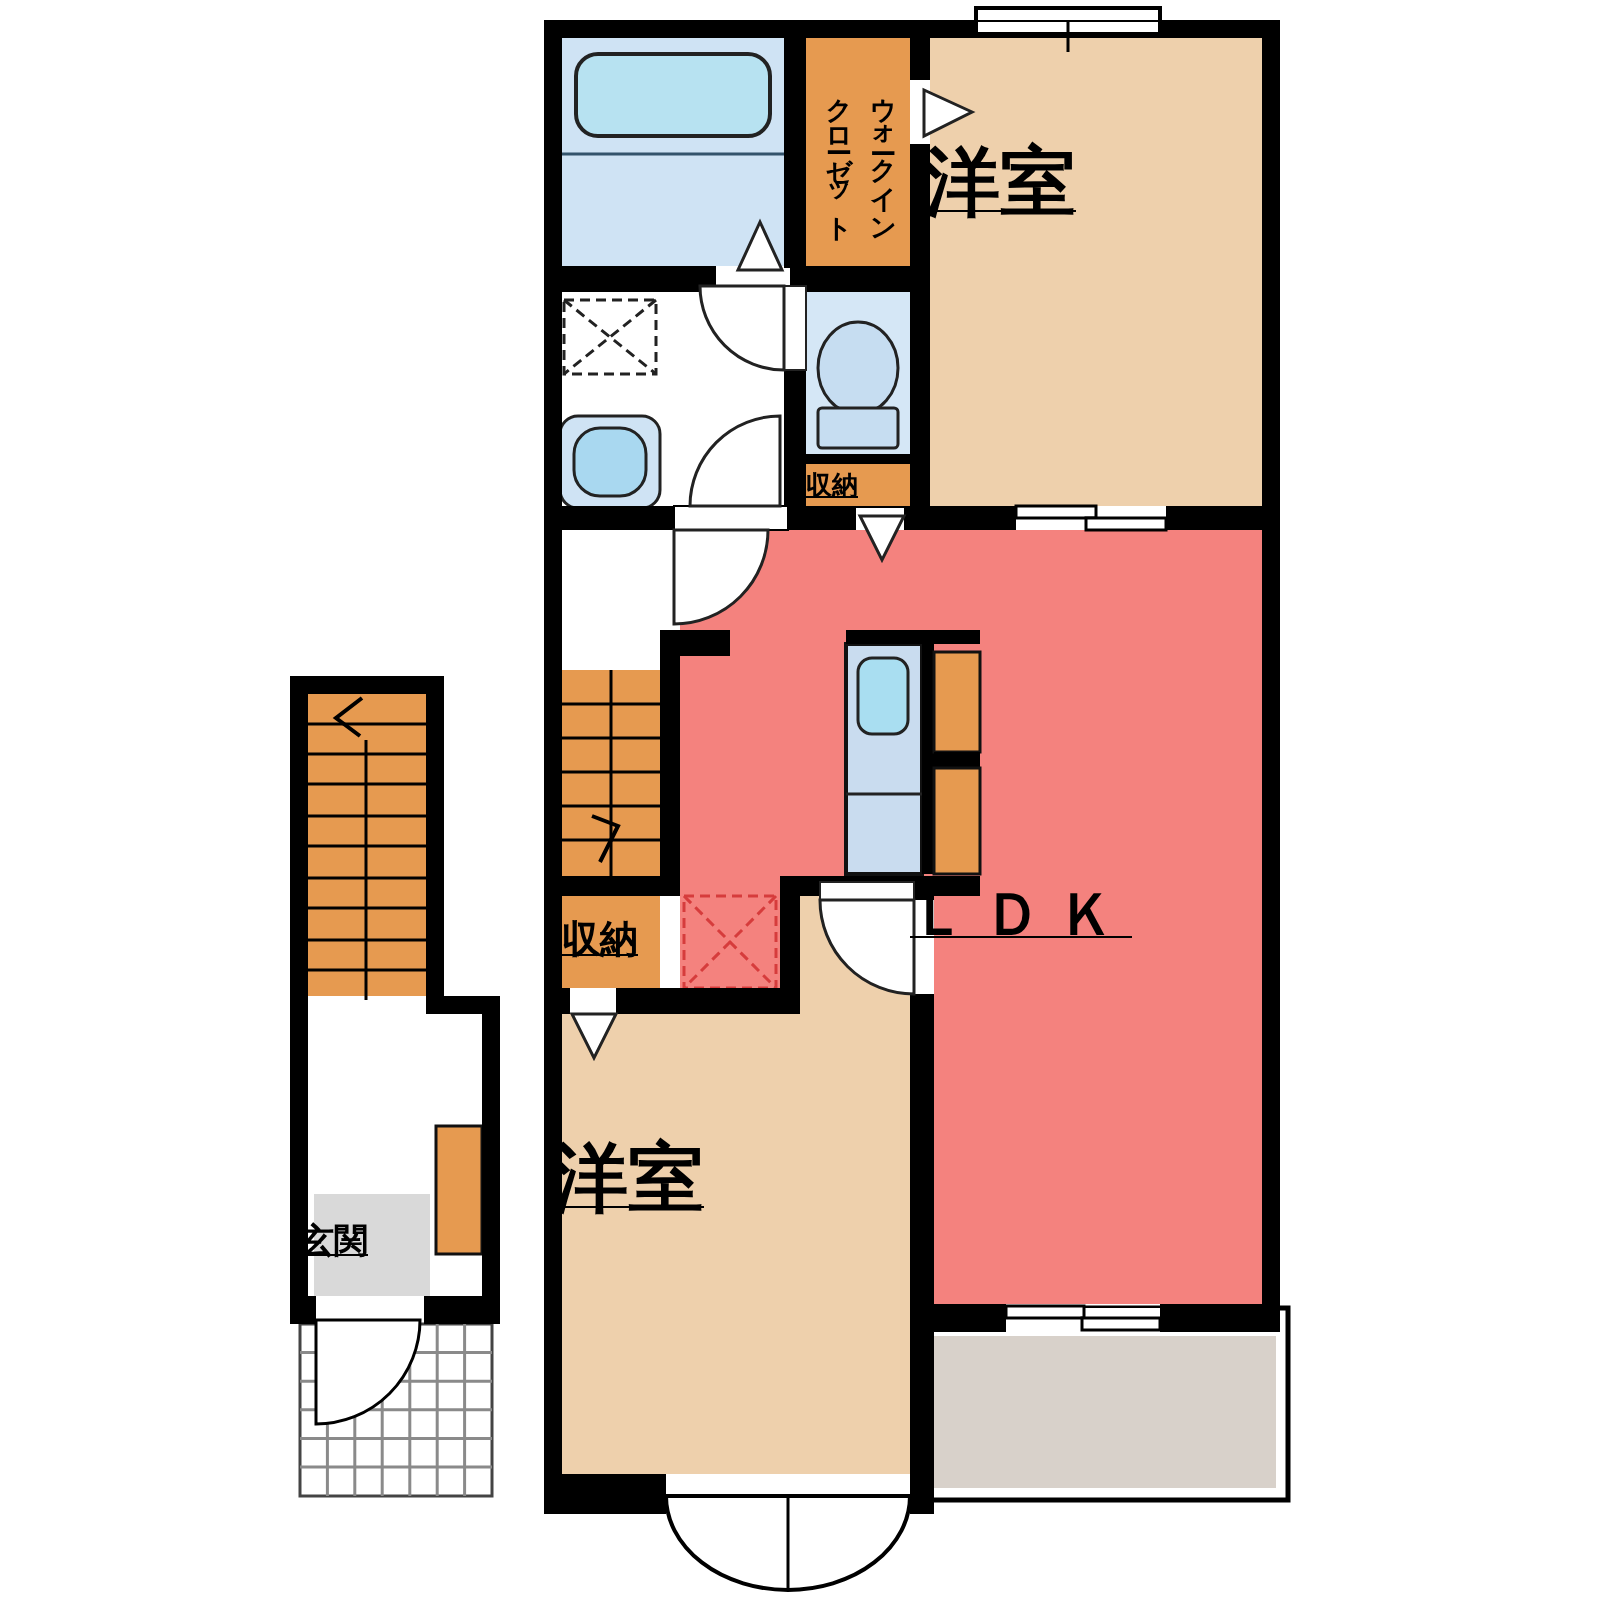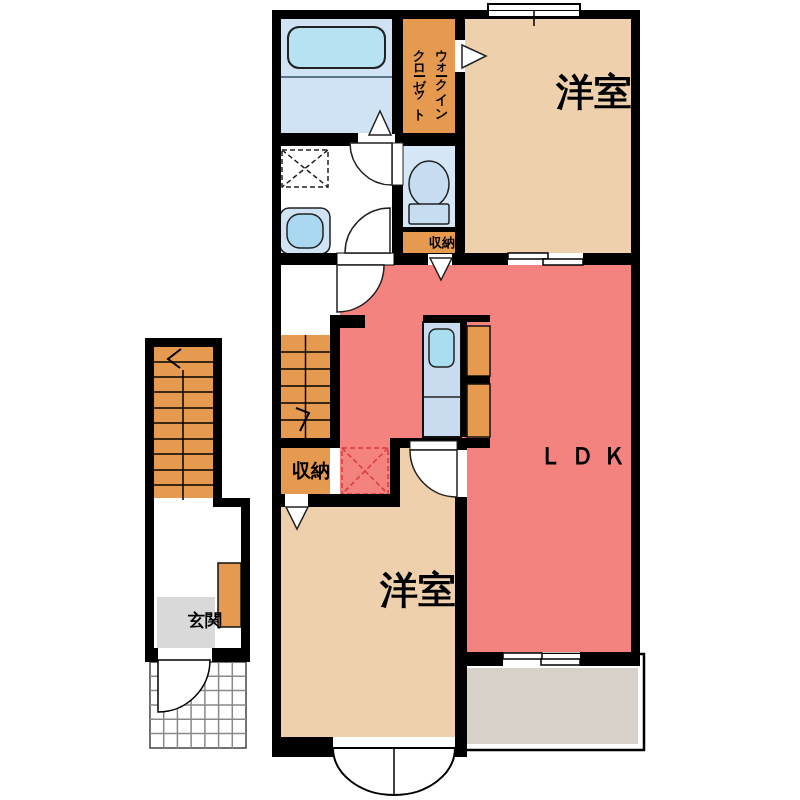--- a/index.html
+++ b/index.html
@@ -1,27 +1,27 @@
 <!DOCTYPE html>
 <html><head>
 <meta charset="utf-8">
 <style>
   html,body{margin:0;padding:0;background:#ffffff;}
   #stage{position:relative;width:800px;height:800px;background:#ffffff;overflow:hidden;
          font-family:"Liberation Sans","DejaVu Sans",sans-serif;}
   #plan-svg{position:absolute;left:0;top:0;}
-  .lbl{position:absolute;color:#000;font-weight:900;text-align:right;line-height:1.1;
-       font-family:"Liberation Sans","DejaVu Sans",sans-serif;white-space:nowrap;}
+  .lbl{position:absolute;color:#000;font-weight:900;text-align:left;line-height:1.1;
+       font-family:"Liberation Sans","DejaVu Sans",sans-serif;white-space:nowrap;text-decoration:underline;}
   .lbl .size{display:block;}
   .wic-box{position:absolute;left:404px;top:22px;width:52px;height:110px;
            display:flex;align-items:center;justify-content:center;}
   .wic-text{writing-mode:vertical-rl;text-orientation:upright;font-size:13px;font-weight:900;
             line-height:1.7;color:#000;}
   .wic-text span{display:block;}
-  .ldk-main{font-size:24px;letter-spacing:8px;}
+  .ldk-main{font-size:29px;letter-spacing:8px;}
   .ldk-size{font-size:42px;letter-spacing:0;}
   .room-name{font-size:38px;}
   .room-size{font-size:38px;}
 </style>
 </head>
 <body>
 
 <div id="stage">
 <svg id="plan-svg" width="800" height="800" viewBox="0 0 800 800">
 

